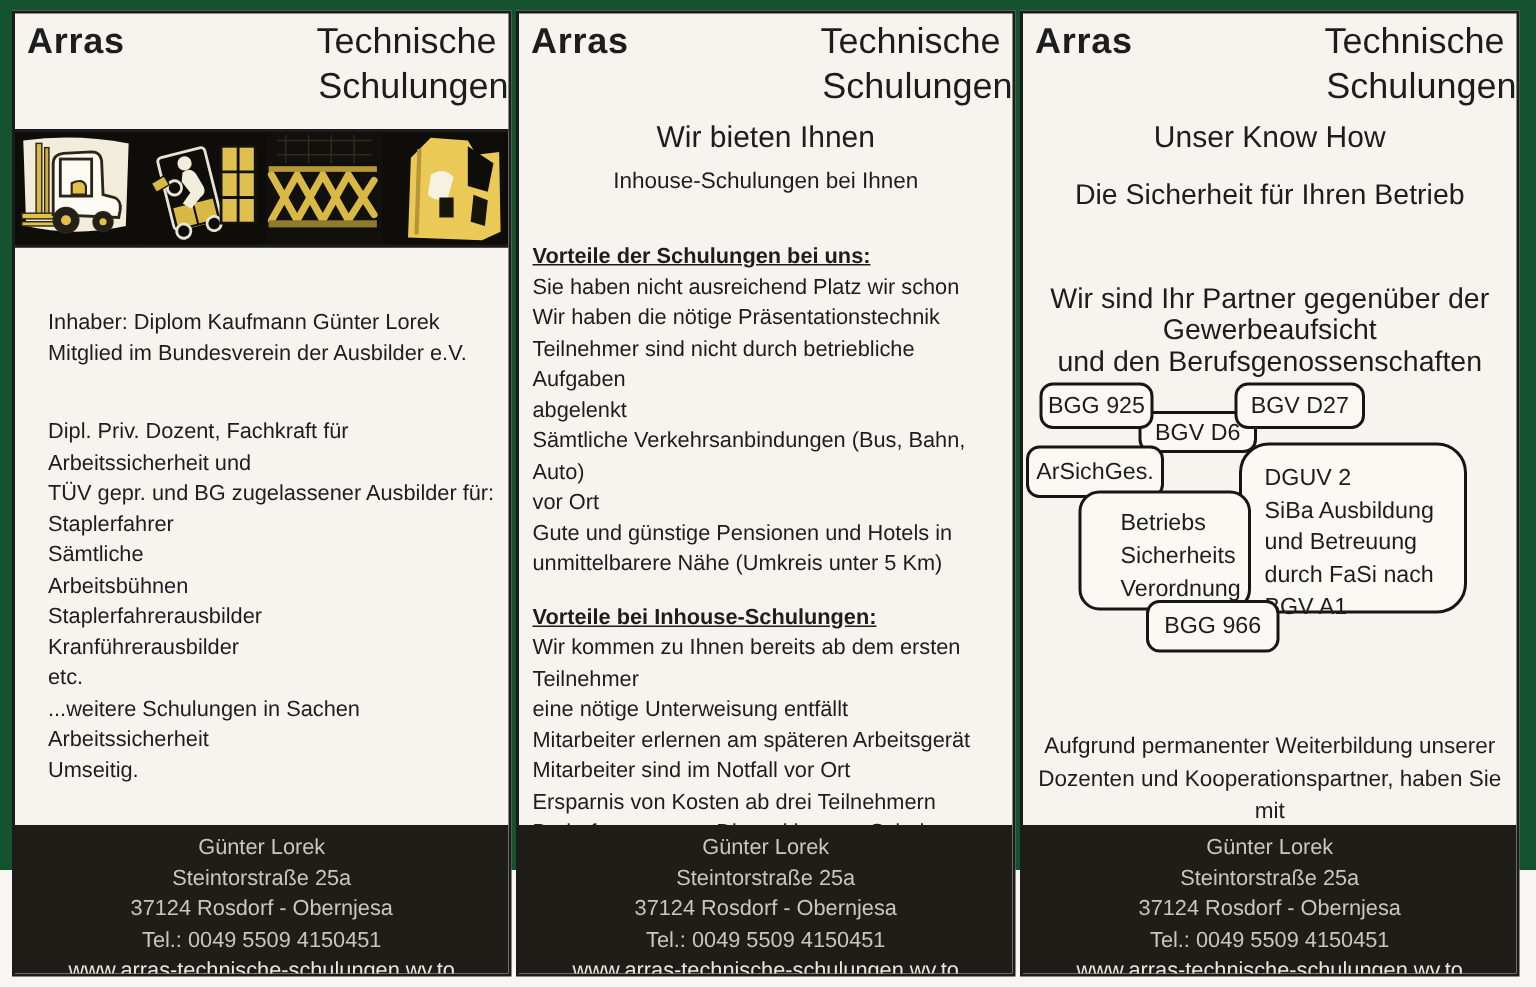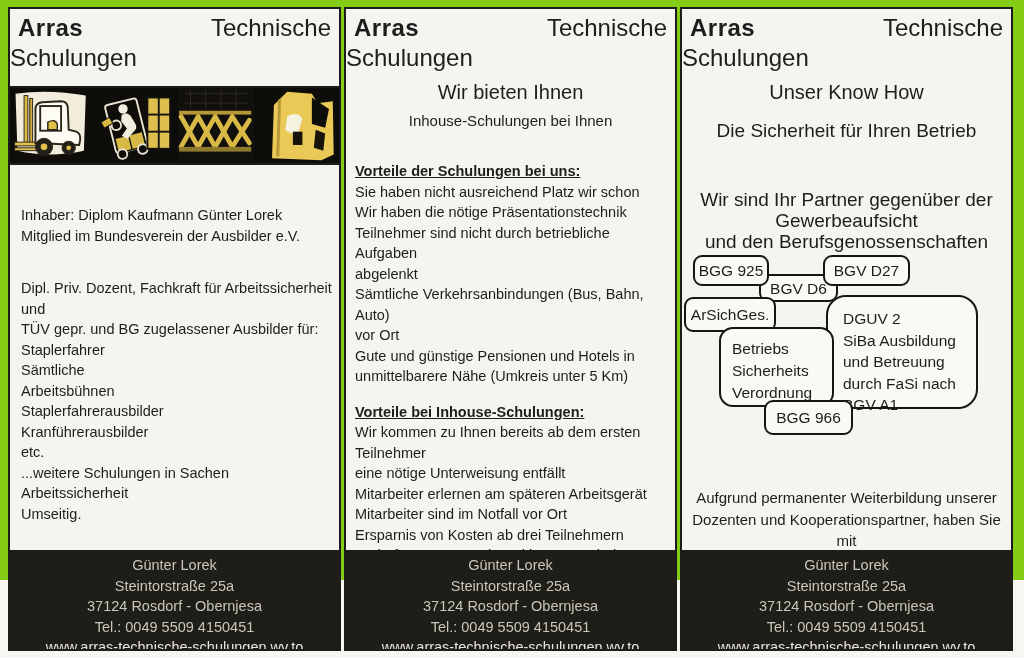--- a/index.html
+++ b/index.html
@@ -8,58 +8,58 @@
     background:#f7f6f2;
     font-family:"Liberation Sans", sans-serif;
     color:#1d1d1d;
     overflow:hidden;
   }
   .page {
     position:relative;
     width:1024px; height:580px;
     padding:7px 0 0 8px;
     display:flex; gap:3px;
-    background:#84cc16;
+    background:#14532d;
   }
   .panel {
     position:relative;
     width:333px; height:644px;
     border:2px solid #1c1c1c;
     background:#f5f4ee;
     display:flex; flex-direction:column;
     overflow:hidden;
   }
   .brand-row {
     display:flex; justify-content:space-between; align-items:flex-start;
     padding:5px 8px 0 8px;
     font-size:24px; line-height:28px;
   }
   .brand { font-weight:bold; letter-spacing:0.5px; }
-  .panel-title { text-align:left; font-size:24px; line-height:27px; margin-top:2px; }
+  .panel-title { text-align:right; font-size:24px; line-height:27px; margin-top:2px; }
   .subtitle { text-align:center; font-size:20px; line-height:24px; margin-top:9px; }
   .tagline  { text-align:center; font-size:19px; line-height:24px; margin-top:15px; }
   .intro { text-align:center; font-size:15px; line-height:21px; margin-top:6px; }
   .intro3 { text-align:center; font-size:19px; line-height:21px; margin-top:46px; }
 
   
   .photo-strip {
     margin-top:15px;
     height:79px;
     background:#0c0c0a;
     border-top:2px solid #1c1c1c;
     border-bottom:2px solid #1c1c1c;
     display:flex;
   }
   .photo { flex:1; height:100%; }
   .photo svg { width:100%; height:100%; display:block; }
 
   
   .body-left {
     text-align:left; font-size:14.5px; line-height:20.5px;
-    padding:40px 6px 0 11px;
+    padding:40px 6px 0 22px;
   }
   .body-left .bline { min-height:20.5px; }
   .bline.spacer { min-height:32px; }
   .section { margin-top:0; }
   .section + .section { margin-top:15px; }
   .body2 { text-align:left; font-size:14.5px; line-height:20.5px; padding:30px 16px 0 9px; }
   .sec-head { font-weight:bold; text-decoration:underline; }
 
   
   .diagram { position:relative; margin-top:2px; height:188px; width:100%; }
@@ -71,21 +71,21 @@
     font-size:15.5px; line-height:21px;
     display:flex; align-items:center; justify-content:center;
     white-space:pre-line;
   }
   .dbox.multi { align-items:flex-start; justify-content:flex-start; }
   .box-bgg925   { left:11px;  top:1px;   width:76px;  height:31px; z-index:2; }
   .box-bgvd27   { left:141px; top:1px;   width:87px;  height:31px; z-index:2; }
   .box-bgvd6    { left:77px;  top:20px;  width:79px;  height:28px; z-index:1; }
   .box-arsichges{ left:2px;   top:43px;  width:92px;  height:35px; z-index:4; }
   .box-dguv2    { left:144px; top:41px;  width:152px; height:114px; z-index:3; border-radius:20px; padding:11px 6px 0 15px; line-height:21.5px; }
-  .box-bsv      { left:37px;  top:73px;  width:115px; height:80px; z-index:5; border-radius:14px; padding:9px 4px 0 11px; line-height:22px; }
+  .box-bsv      { left:37px;  top:73px;  width:115px; height:80px; z-index:5; border-radius:14px; padding:9px 4px 0 26px; line-height:22px; }
   .box-bgg966   { left:82px;  top:146px; width:89px;  height:35px; z-index:6; }
 
   .outro { text-align:center; font-size:15px; line-height:21.5px; margin-top:45px; }
 
   
   .panel-footer {
     position:absolute; left:0; right:0; bottom:0;
     height:99px;
     background:#1e1d18;
     color:#c9c7ba;

